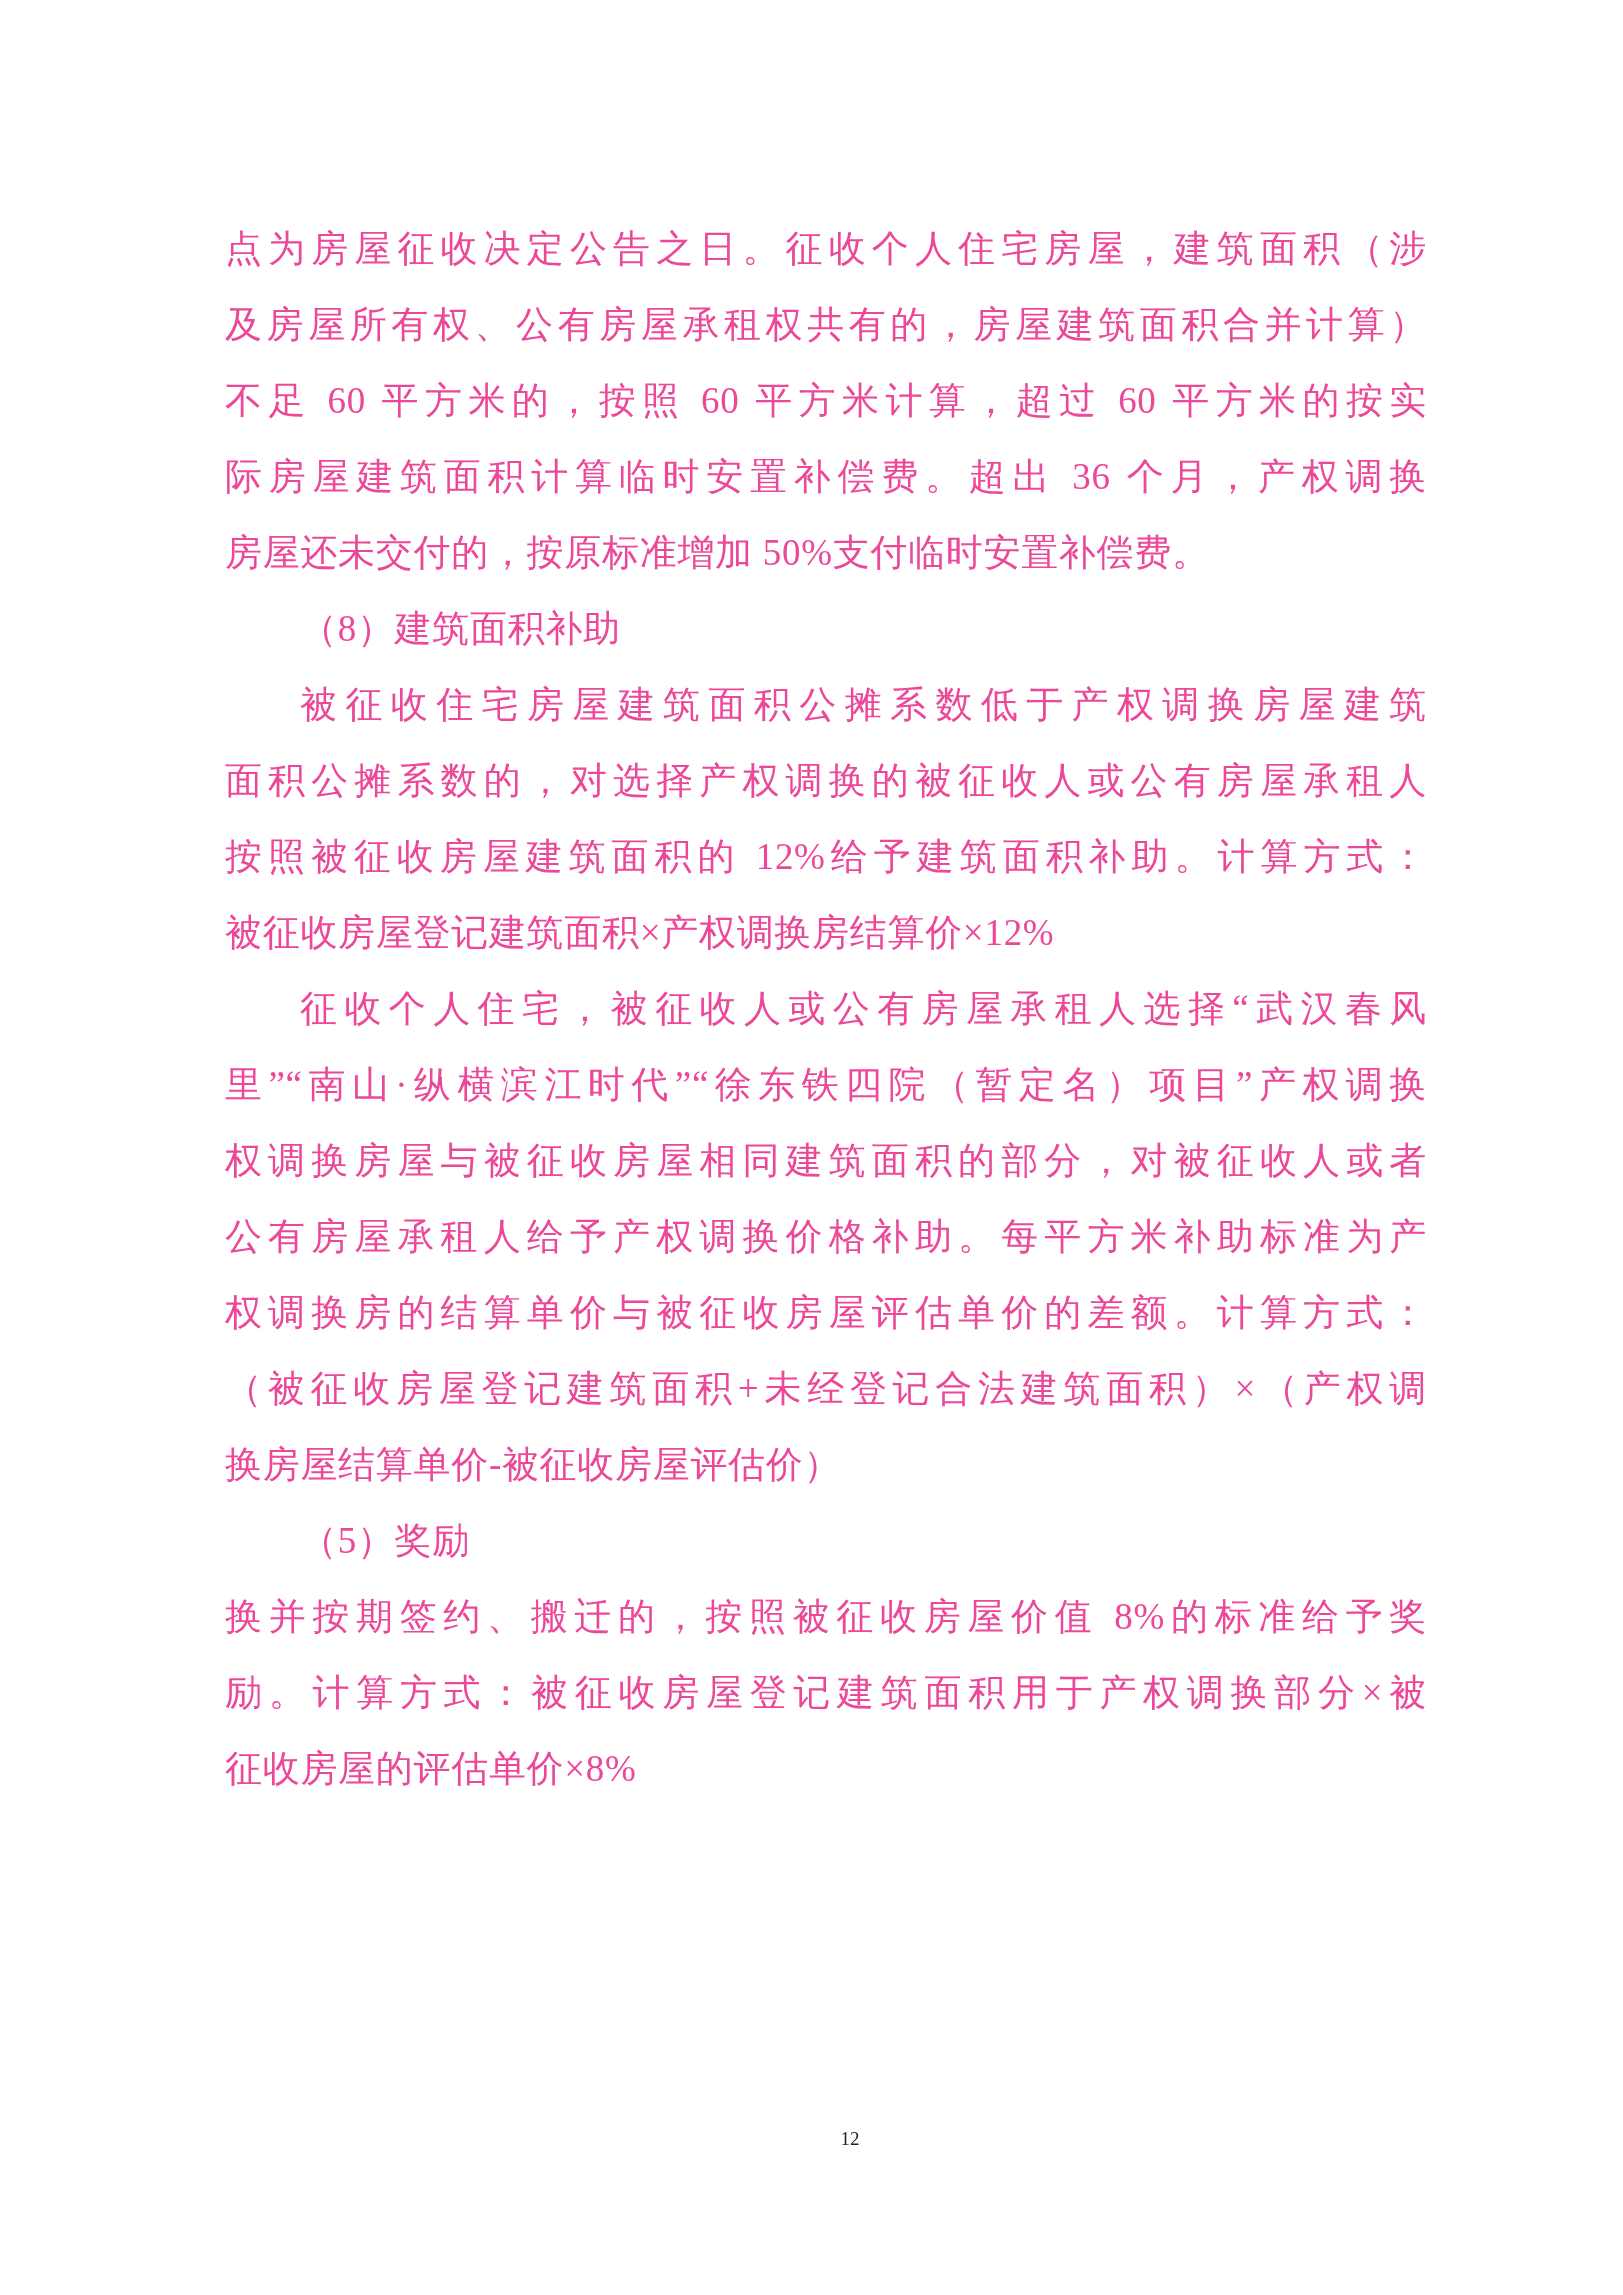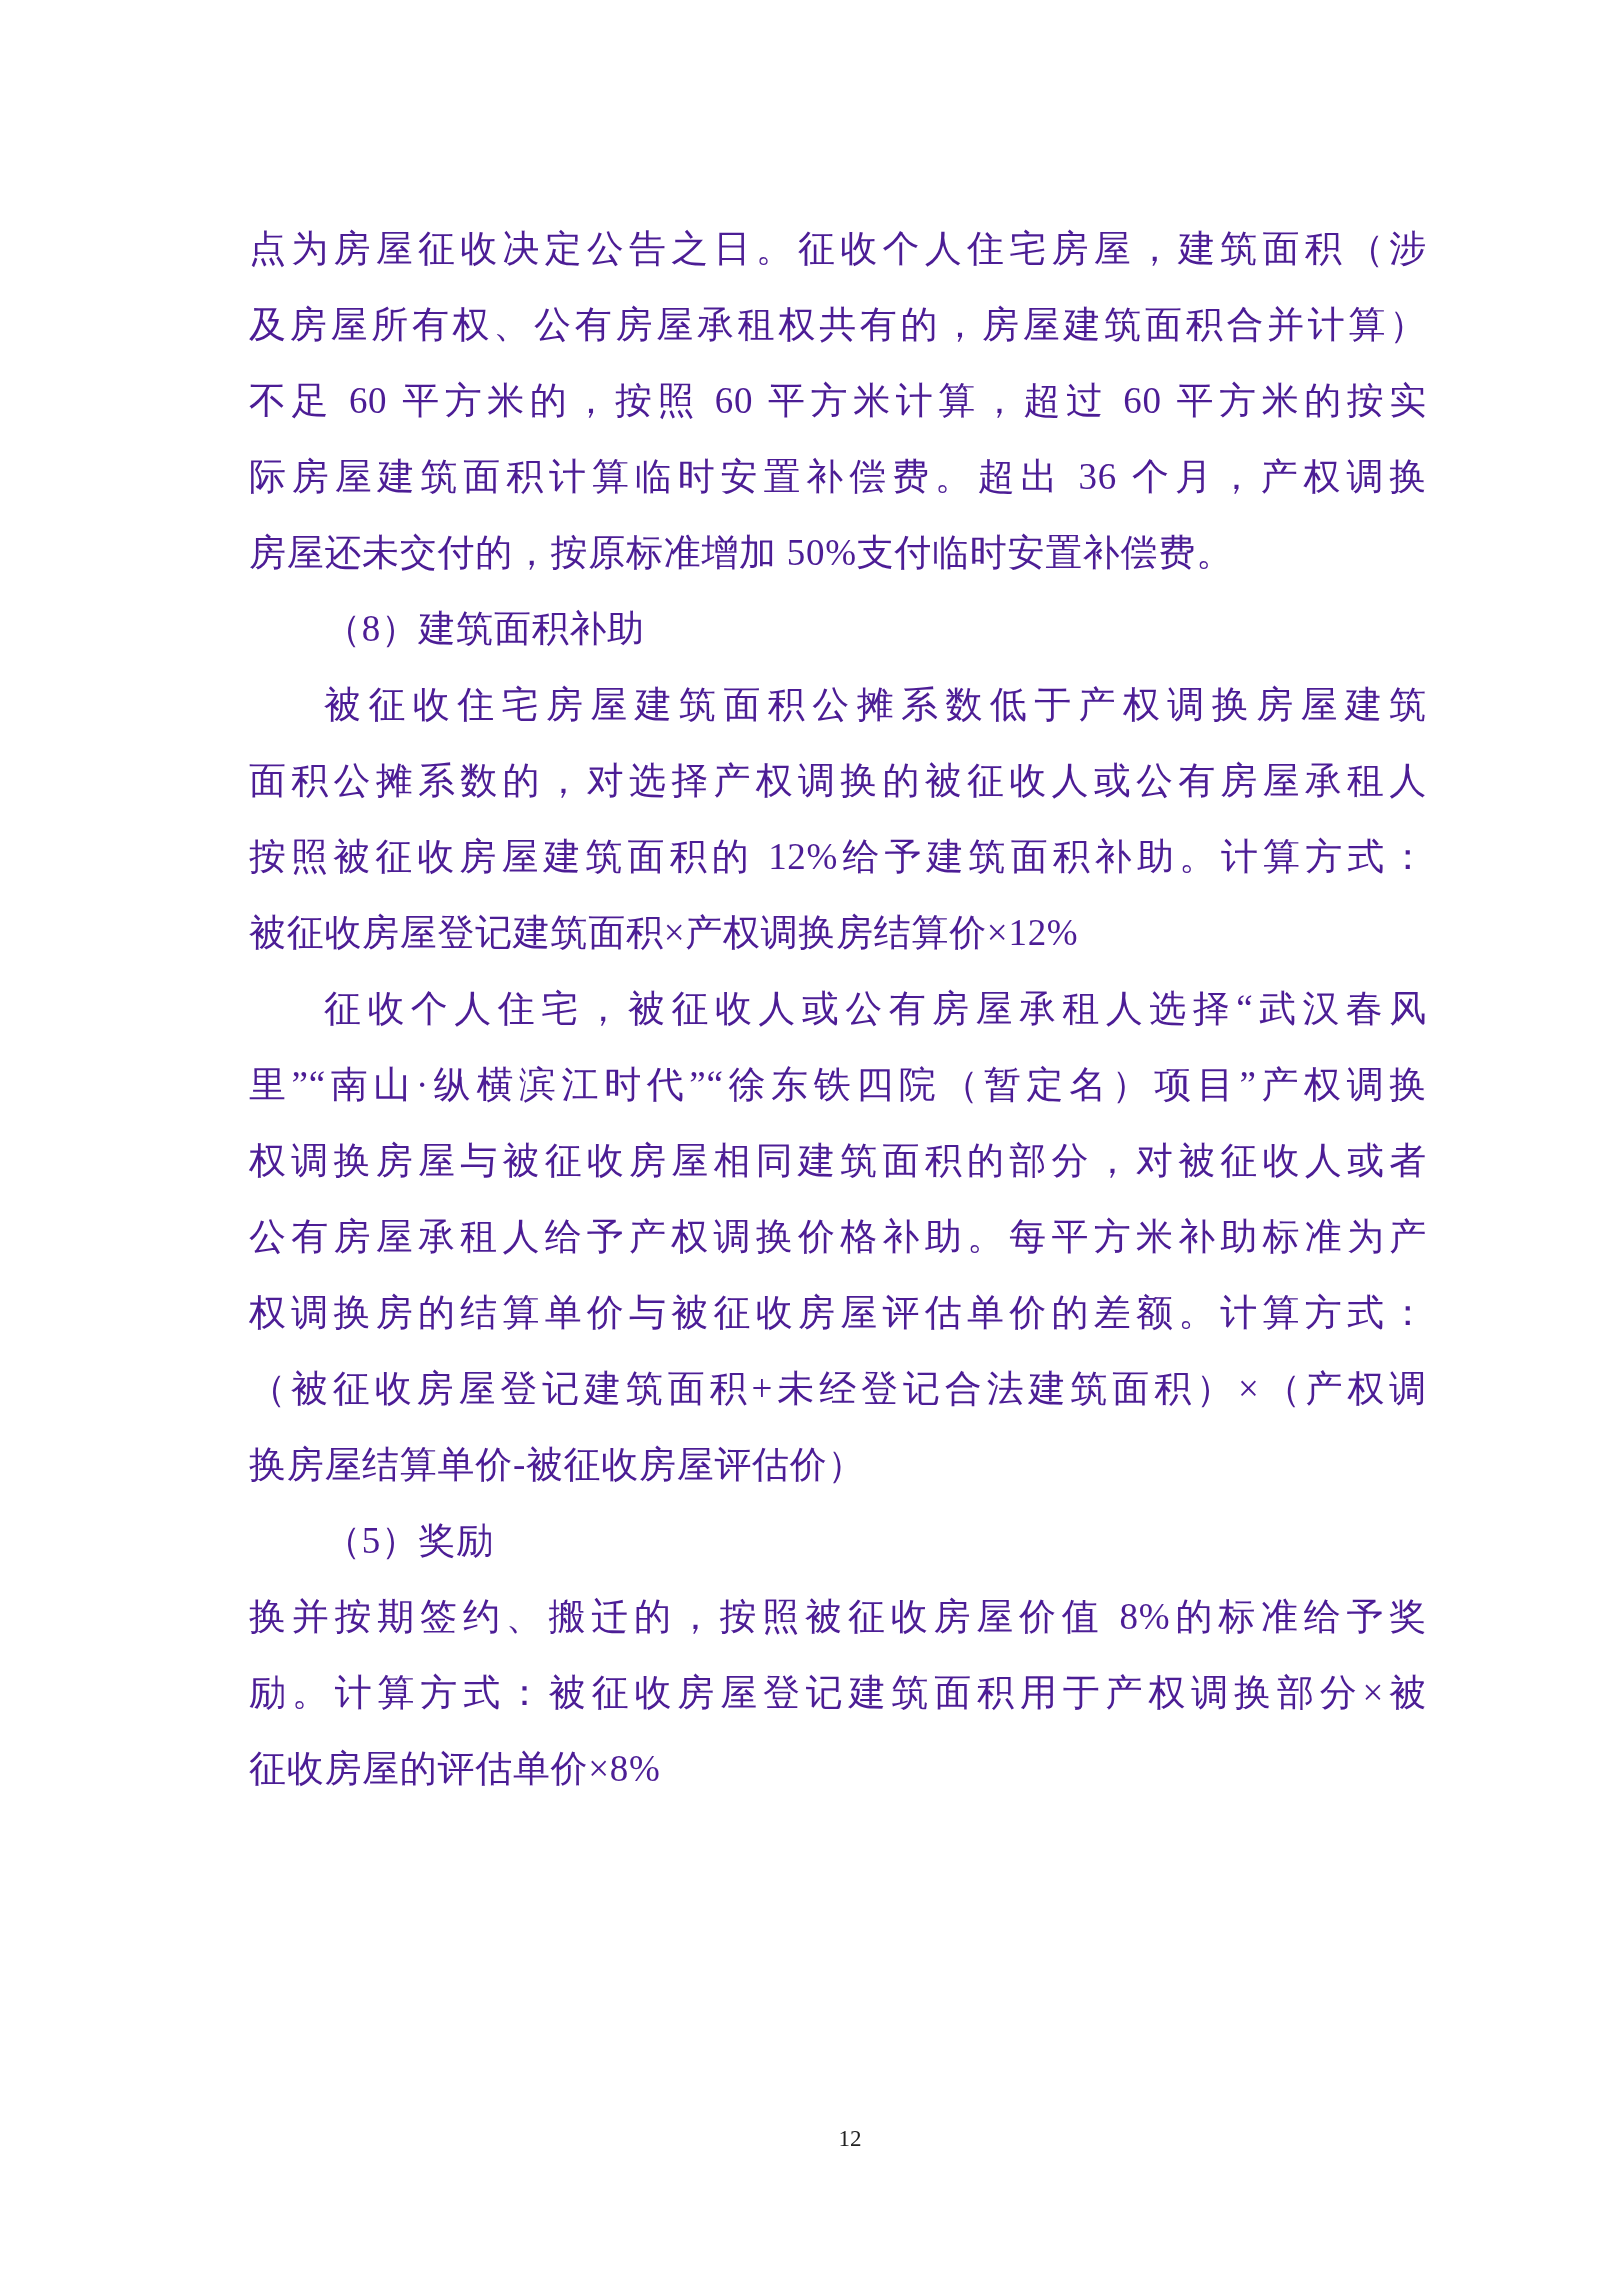--- a/index.html
+++ b/index.html
@@ -22,40 +22,39 @@
     left: 225px;
     width: 1202px;
   }
   .line {
     height: 76px;
     line-height: 76px;
     font-size: 37px;
     letter-spacing: 0.7px;
     white-space: nowrap;
     text-align: left;
-    color: #4c1d95;
-    margin-left: 24px;
+    color: #ec4899;
   }
   .line.justify {
     white-space: normal;
     text-align: justify;
     text-align-last: justify;
     text-justify: inter-character;
     letter-spacing: 0.7px;
   }
   .line.indent {
     text-indent: 75px;
   }
   .page-number {
     position: absolute;
     top: 2122px;
     left: 249px;
     width: 1202px;
     text-align: center;
-    font-size: 23px;
+    font-size: 19px;
     line-height: 34px;
     color: #222222;
   }
 </style>
 </head>
 <body>
 
 <div class="page">
   <div class="doc-body" id="doc-body">
       <div class="line justify">点为房屋征收决定公告之日。征收个人住宅房屋，建筑面积（涉</div>

